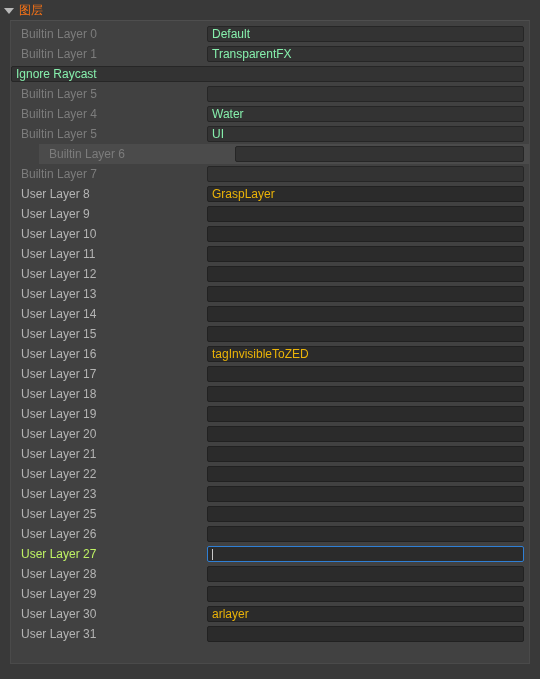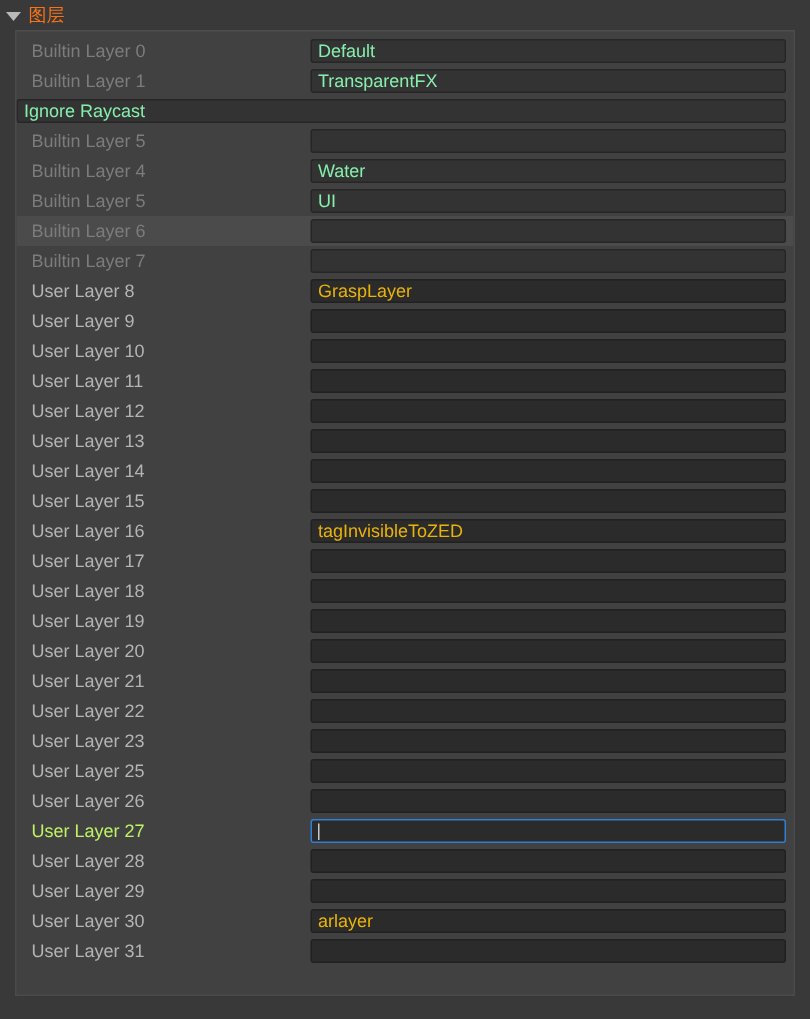--- a/index.html
+++ b/index.html
@@ -57,20 +57,21 @@
   }
 
   .row {
     height: 20px;
     display: flex;
     align-items: center;
     box-sizing: border-box;
   }
   .row.hovered {
     background: #4b4b4b;
+    margin-left: 28px;
   }
 
   .row-label {
     width: 196px;
     flex: 0 0 196px;
     padding-left: 10px;
     box-sizing: border-box;
     font-size: 12px;
     line-height: 13px;
     color: #b4b4b4;

